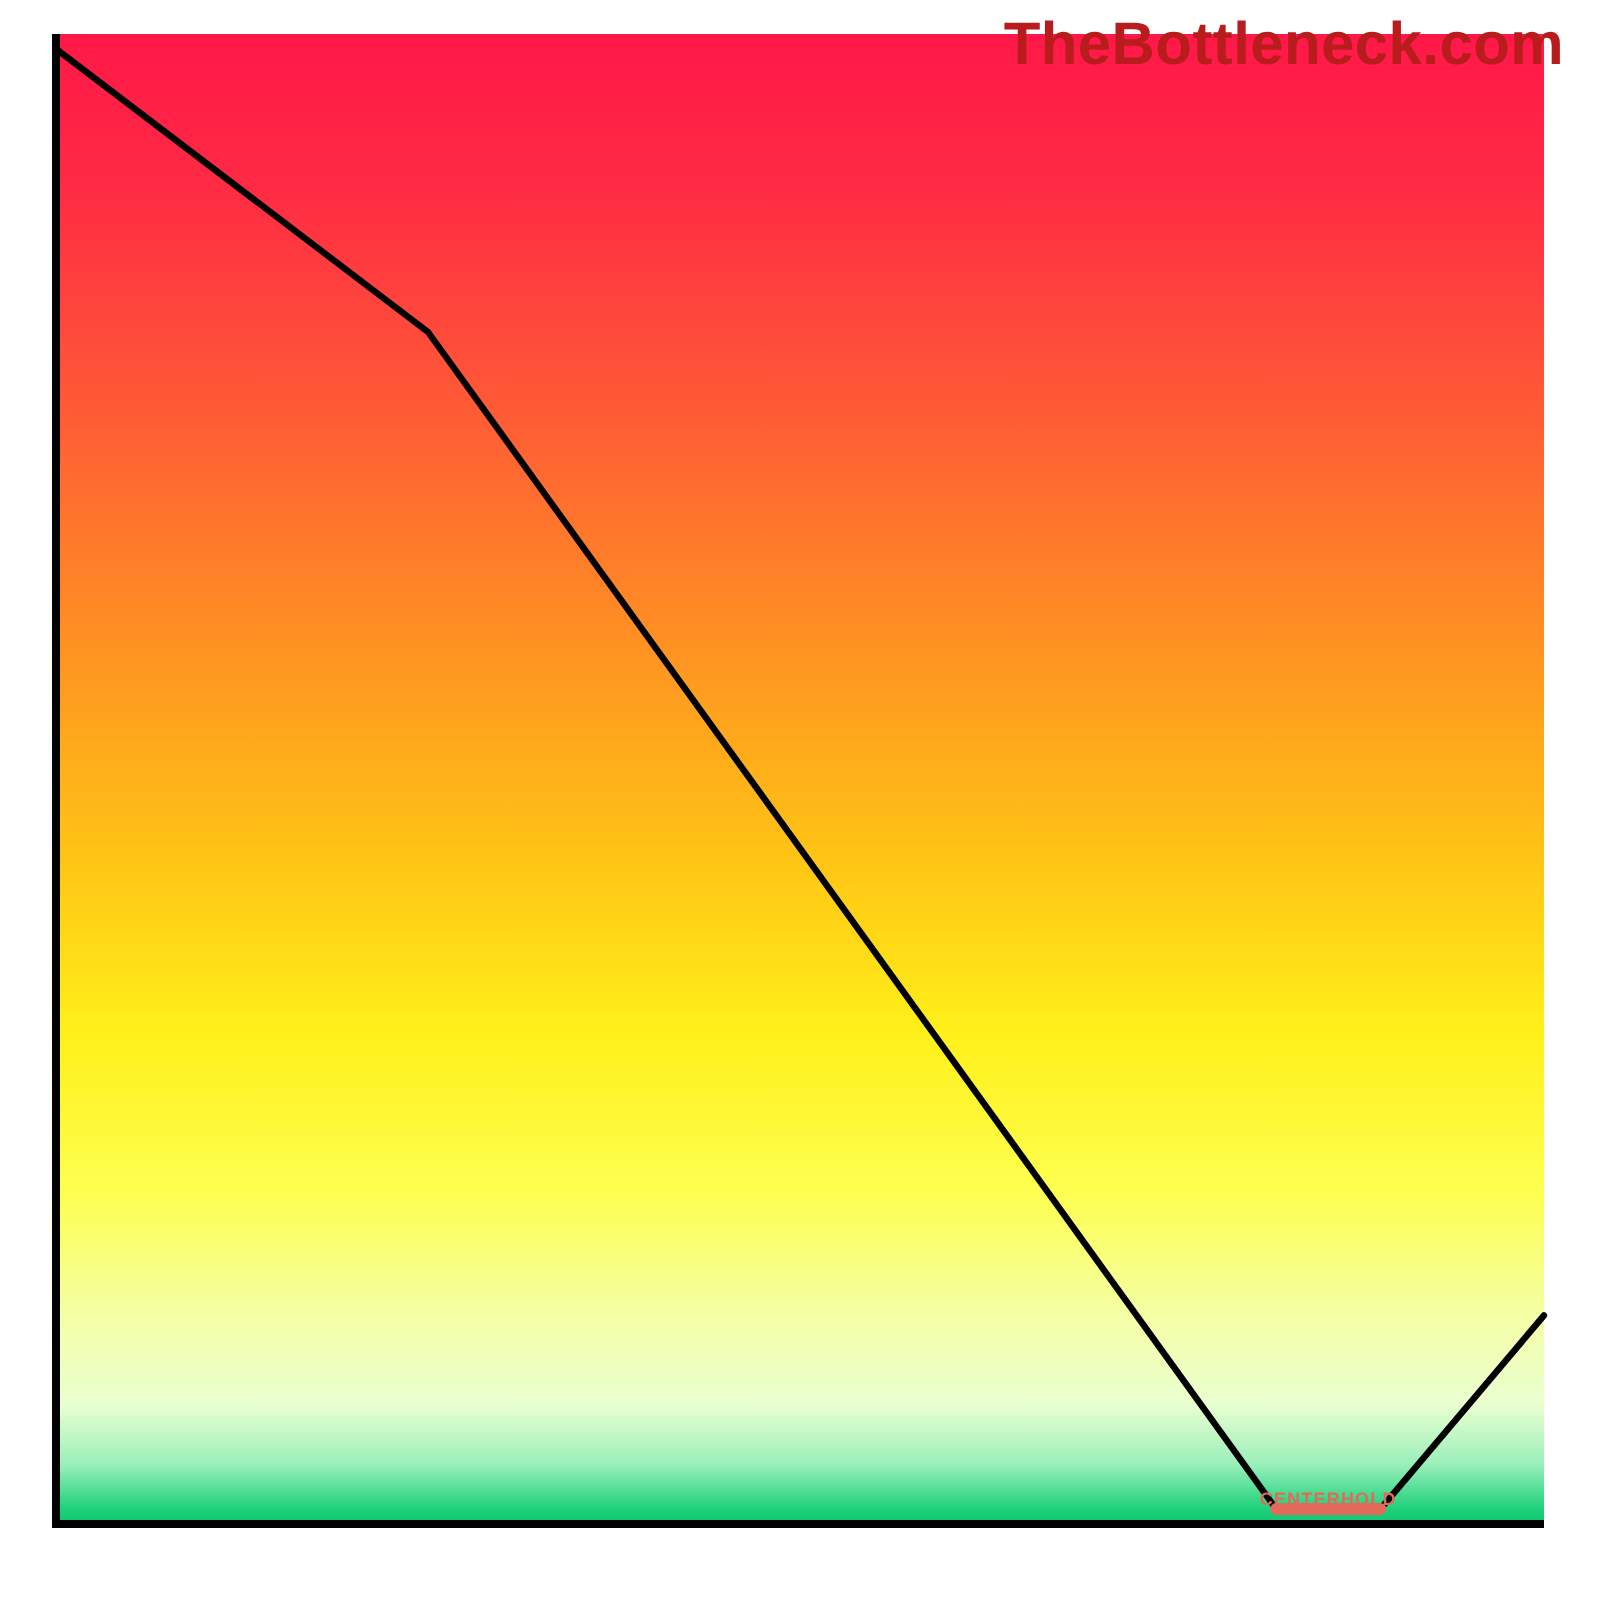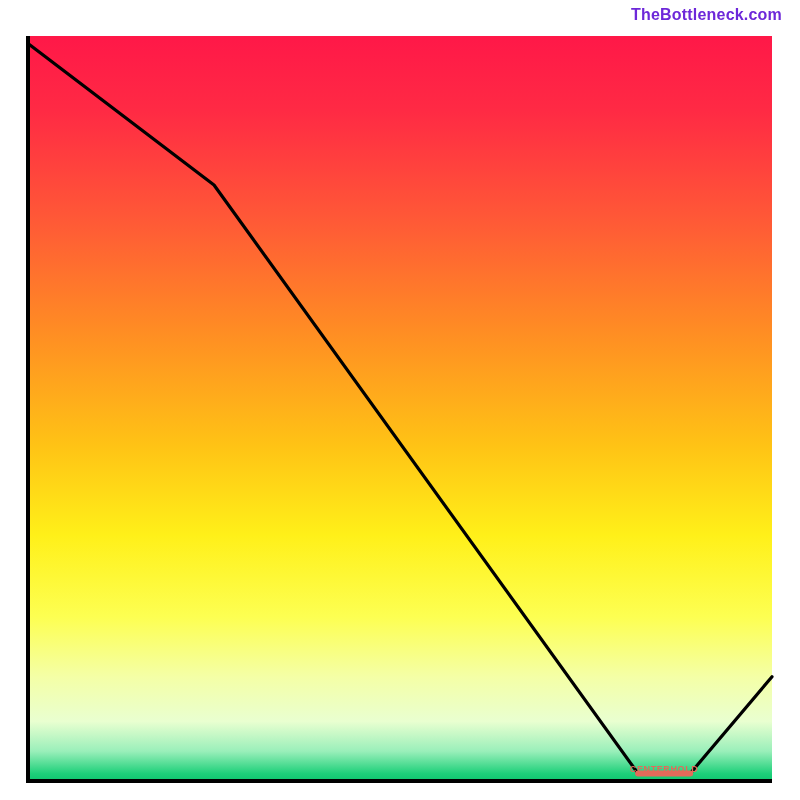--- a/index.html
+++ b/index.html
@@ -13,30 +13,30 @@
   }
   .stage {
     position: relative;
     width: 800px;
     height: 800px;
   }
   .watermark {
     position: absolute;
     top: 6px;
     right: 18px;
-    font-size: 16px;
+    font-size: 30px;
     font-weight: 600;
-    color: #6d28d9;
+    color: #b91c1c;
     letter-spacing: 0.2px;
     z-index: 10;
   }
   .plot-wrap {
     position: absolute;
     left: 25px;
-    top: 34px;
+    top: 15px;
     width: 750px;
     height: 750px;
   }
   svg.plot {
     display: block;
     width: 100%;
     height: 100%;
   }
 </style>
 </head>

